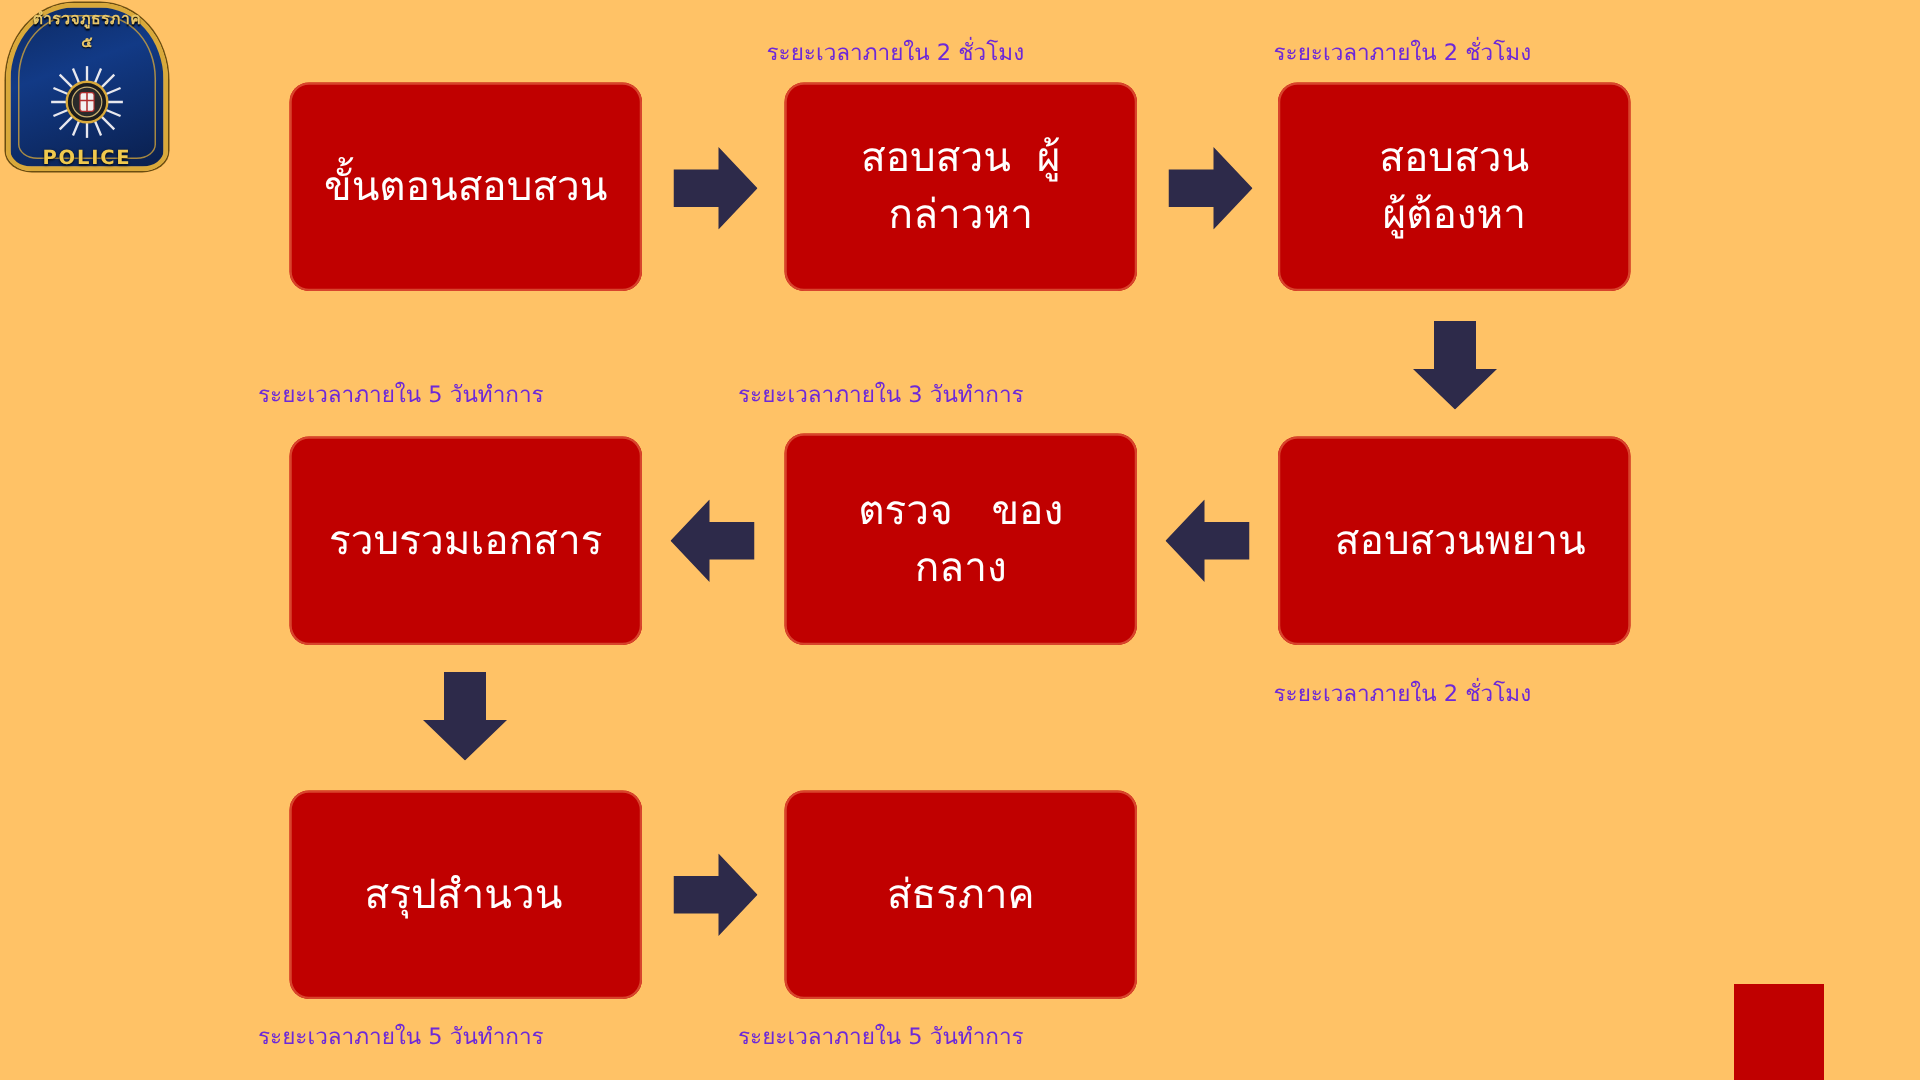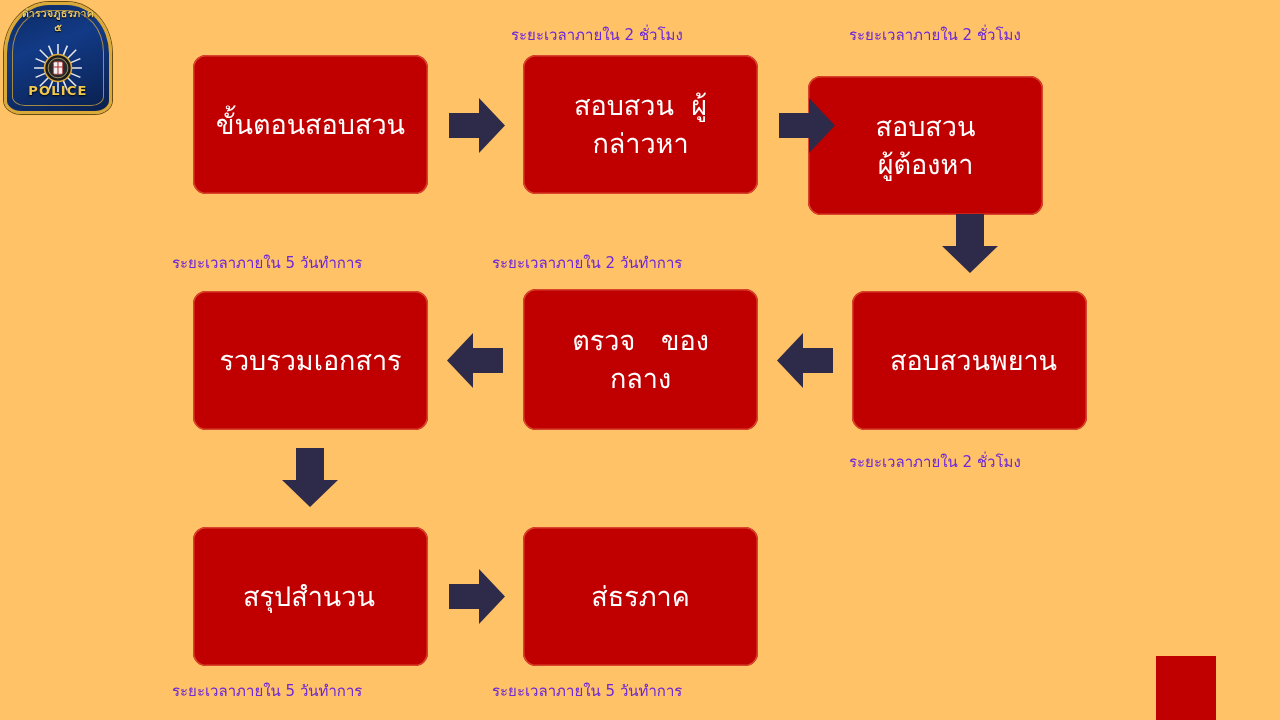--- a/index.html
+++ b/index.html
@@ -50,21 +50,21 @@
     position:absolute; top:18px; left:0; width:100%;
     text-align:center; color:#e8c76a; font-size:10px; font-weight:bold;
     text-shadow:0 1px 1px #000; z-index:3;
   }
   .badge-star {
     position:absolute; left:50%; top:40px;
     transform:translateX(-50%);
     width:52px; height:52px; z-index:2;
   }
   .badge-word {
-    position:absolute; bottom:16px; left:0; width:100%;
+    position:absolute; bottom:1px; left:0; width:100%;
     text-align:center;
     color:#f0c94e;
     font-size:13px; font-weight:bold;
     letter-spacing:1.2px;
     text-shadow:0 1px 2px #000;
     z-index:3;
   }
 
   
   .pbox {
@@ -125,34 +125,34 @@
       <circle cx="50" cy="50" r="19" fill="#2a2a2a" stroke="#c9b070" stroke-width="1.5"></circle>
       <rect x="41" y="38" width="18" height="24" rx="3" fill="#f2f2f2" stroke="#b03030" stroke-width="1.5"></rect>
       <path d="M50 38 L50 62 M41 48 L59 48" stroke="#b03030" stroke-width="2"></path>
     </svg>
     <div class="badge-word">POLICE</div>
   </div>
 
   <div class="dlabel" style="left:511px; top:23px;">ระยะเวลาภายใน 2 ชั่วโมง</div>
   <div class="dlabel" style="left:849px; top:23px;">ระยะเวลาภายใน 2 ชั่วโมง</div>
   <div class="dlabel" style="left:172px; top:251px;">ระยะเวลาภายใน 5 วันทำการ</div>
-  <div class="dlabel" style="left:492px; top:251px;">ระยะเวลาภายใน 2 วันทำการ</div>
+  <div class="dlabel" style="left:492px; top:251px;">ระยะเวลาภายใน 3 วันทำการ</div>
   <div class="dlabel" style="left:849px; top:450px;">ระยะเวลาภายใน 2 ชั่วโมง</div>
   <div class="dlabel" style="left:172px; top:679px;">ระยะเวลาภายใน 5 วันทำการ</div>
   <div class="dlabel" style="left:492px; top:679px;">ระยะเวลาภายใน 5 วันทำการ</div>
 
   <div class="pbox" style="left:193px; top:55px; width:235px; height:139px;text-align:center;">
     <span>ขั้นตอนสอบสวน</span>
   </div>
 
   <div class="pbox" style="left:523px; top:55px; width:235px; height:139px;">
     <span>สอบสวน&nbsp;&nbsp;ผู้<br>กล่าวหา</span>
   </div>
 
-  <div class="pbox" style="left:808px; top:55px; width:235px; height:139px;margin-top:21px;">
+  <div class="pbox" style="left:852px; top:55px; width:235px; height:139px;">
     <span>สอบสวน<br>ผู้ต้องหา</span>
   </div>
 
   <div class="pbox" style="left:523px; top:289px; width:235px; height:141px;">
     <span>ตรวจ&nbsp;&nbsp;&nbsp;ของ<br>กลาง</span>
   </div>
 
   <div class="pbox" style="left:193px; top:291px; width:235px; height:139px;">
     <span>รวบรวมเอกสาร</span>
   </div>

